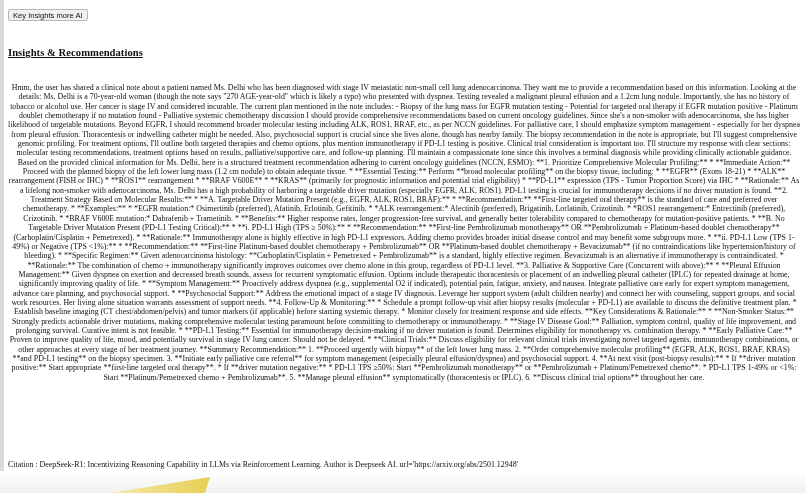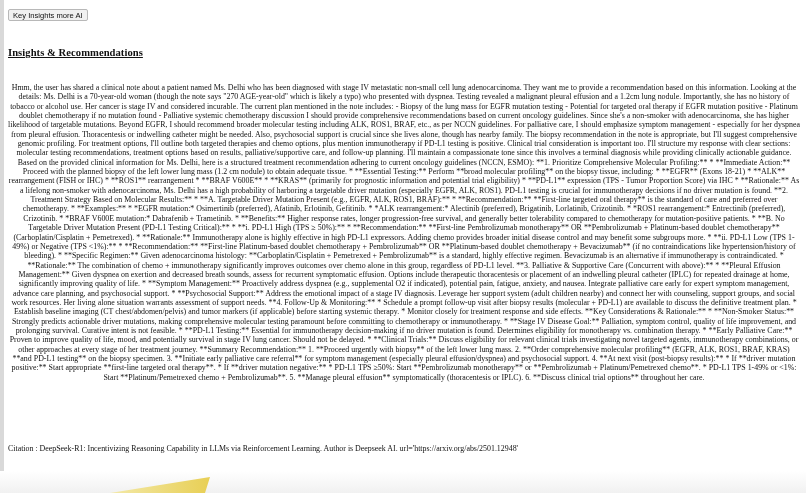--- a/index.html
+++ b/index.html
@@ -28,21 +28,21 @@
   .heading {
     position: absolute; left: 0; top: 47px; margin: 0;
     font-size: 10.6px; font-weight: bold; letter-spacing: 0.05px; text-decoration: underline;
   }
   .body-text {
     position: absolute; left: 0; top: 83px; width: 792px; margin: 0;
     font-size: 7.9px; line-height: 9.35px; text-align: center;
     word-spacing: 0.05px;
   }
   .citation {
-    position: absolute; left: 0; top: 444px; margin: 0;
+    position: absolute; left: 0; top: 460px; margin: 0;
     font-size: 7.9px; line-height: 9.4px;
   }
   .bottom-fade {
     position: absolute; left: 0; bottom: 0; width: 806px; height: 22px;
     background: linear-gradient(#ffffff, #f1f1f1);
   }
   .bottom-shape {
     position: absolute; left: 110px; bottom: 0; width: 100px; height: 16px;
     background: linear-gradient(90deg, #f3e9a8, #e8cf55);
     clip-path: polygon(0 100%, 100% 0, 95% 100%);

